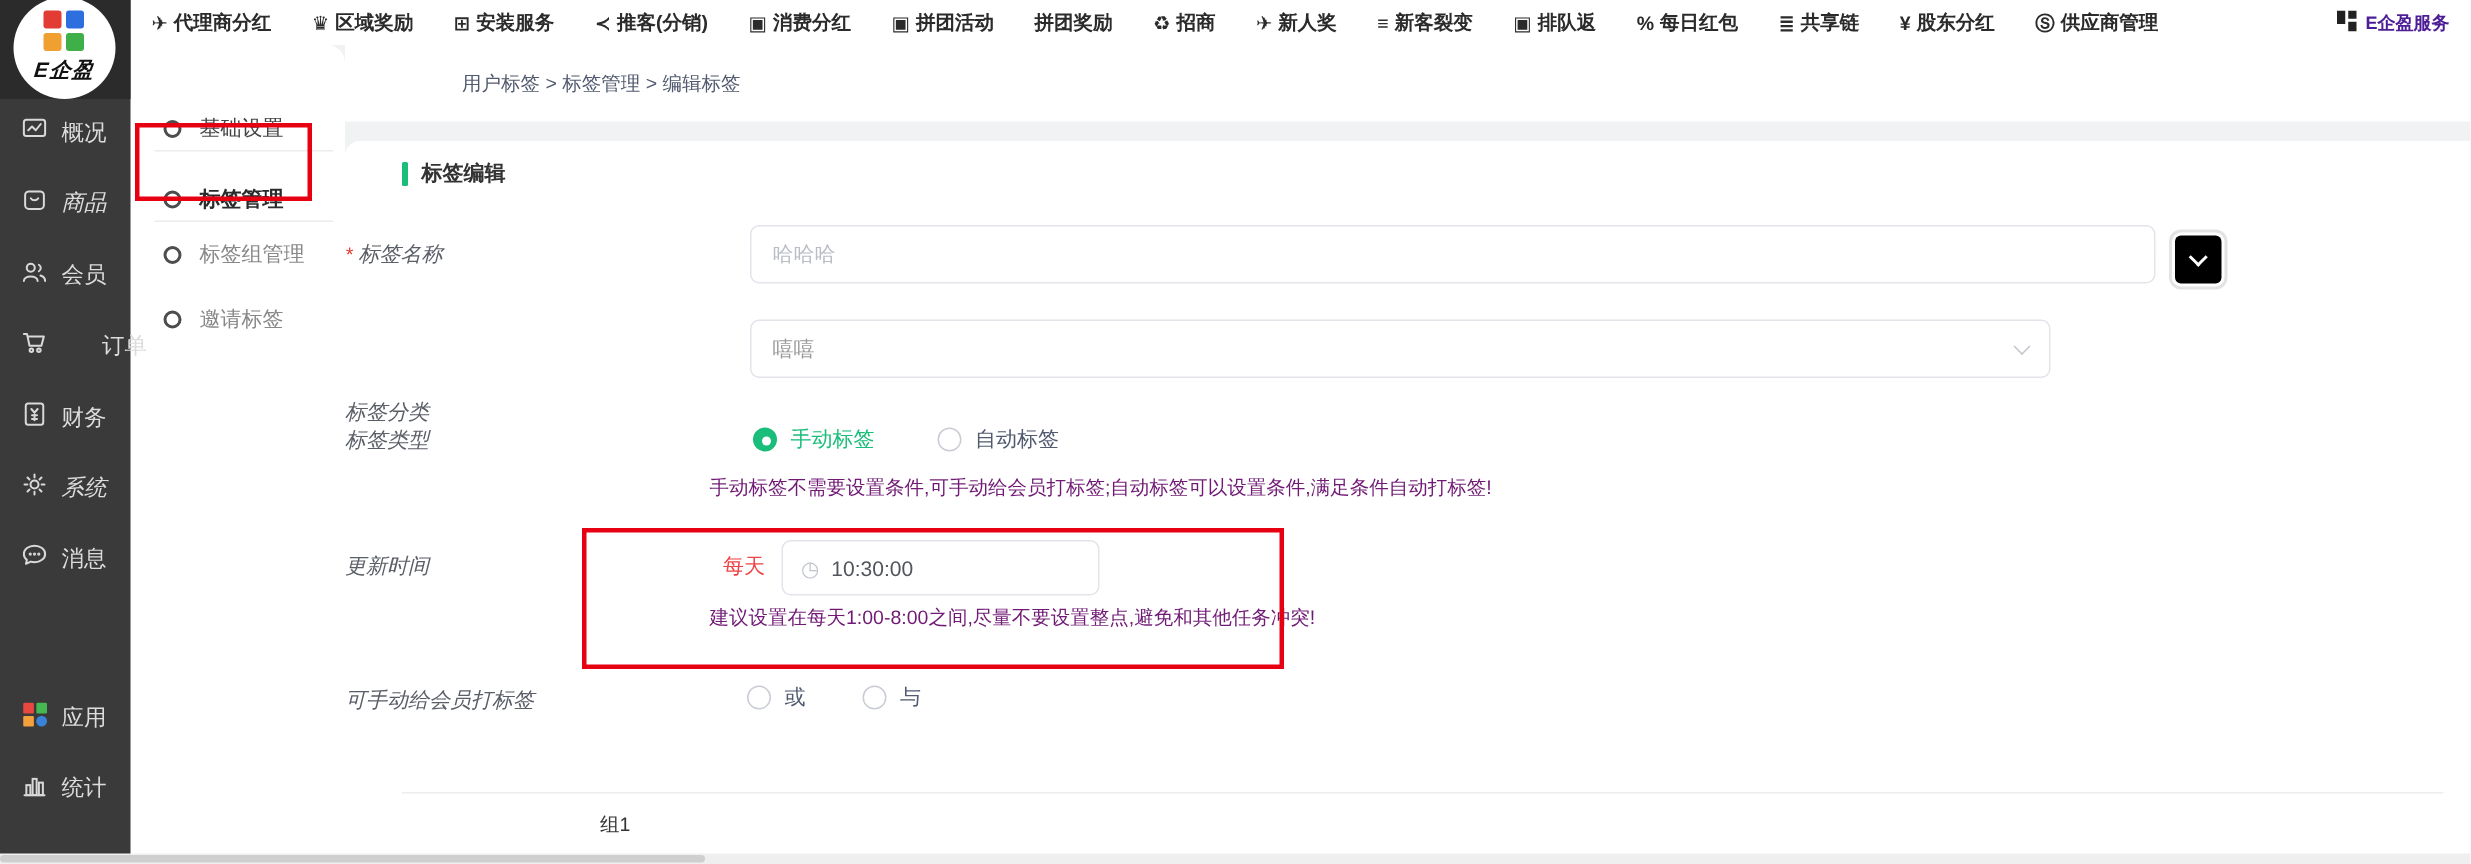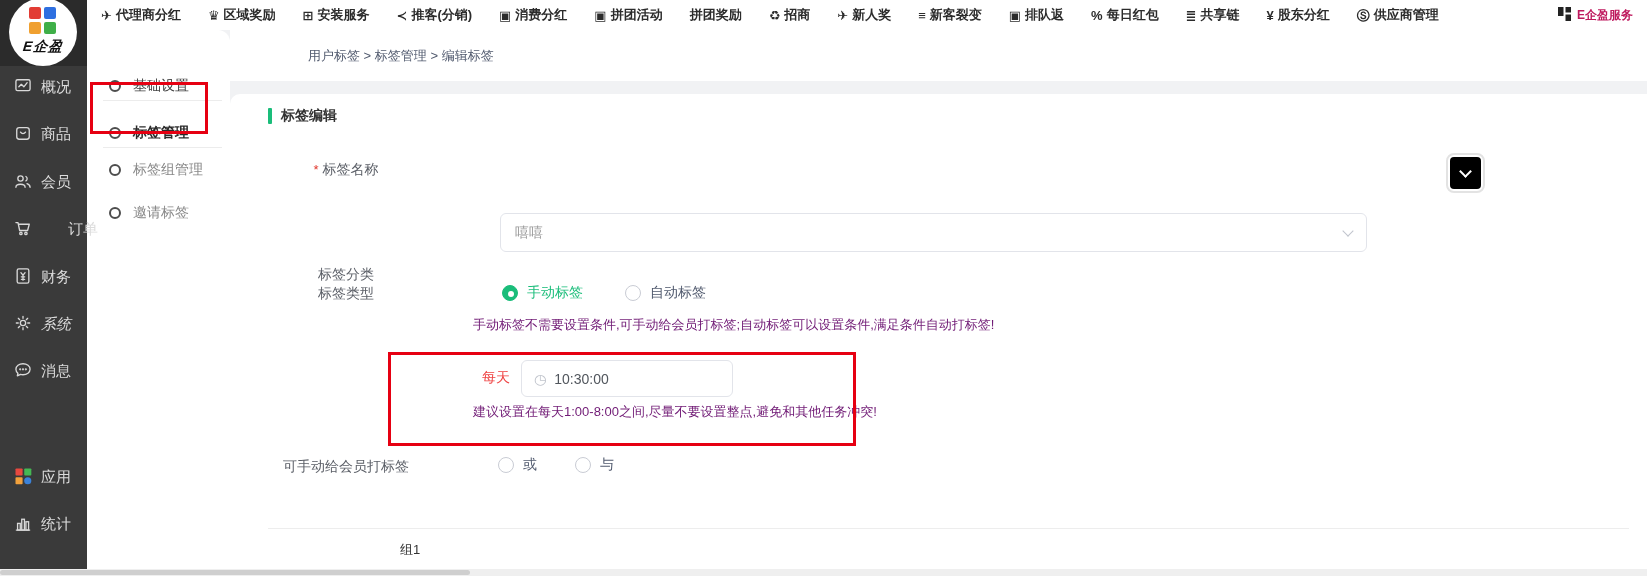--- a/index.html
+++ b/index.html
@@ -13,30 +13,30 @@
                background:#fff;z-index:6;overflow:hidden;}
   .logo-glyph{position:absolute;left:20px;top:9px;width:28px;height:28px;display:grid;
               grid-template-columns:12px 12px;grid-template-rows:12px 12px;gap:3px;}
   .logo-glyph i{display:block;border-radius:2px;}
   .lg-red{background:#e23c34;}.lg-blue{background:#2e6fe0;}.lg-orange{background:#f0a030;}.lg-green{background:#3faf48;}
   .logo-text{position:absolute;left:0;right:0;top:40px;text-align:center;font-size:14px;font-weight:bold;
              font-style:italic;color:#111;letter-spacing:1px;transform:skewX(-6deg);}
   .snav{position:absolute;left:13px;display:flex;align-items:center;gap:8px;color:#dcdcdc;
         font-size:15px;cursor:pointer;white-space:nowrap;}
   .snav svg{flex:0 0 auto;}
-  .s1{top:76px;}.s2{top:123px;}.s3{top:171px;}.s4{top:218px;gap:35px;}.s5{top:266px;}
+  .s1{top:76px;}.s2{top:123px;font-style:italic;}.s3{top:171px;}.s4{top:218px;gap:35px;}.s5{top:266px;}
   .s6{top:313px;font-style:italic;}.s7{top:360px;}.s8{top:466px;}.s9{top:513px;}
   
   .topbar{position:absolute;left:87px;top:0;right:0;height:30px;background:#fff;z-index:4;
           display:flex;align-items:center;padding-left:14px;box-sizing:border-box;}
   .tm-item{display:flex;align-items:center;gap:4px;margin-right:27px;font-size:13px;font-weight:bold;
            color:#2b2b2b;cursor:pointer;white-space:nowrap;}
   .tm-ic{font-size:13px;line-height:1;color:#2b2b2b;min-width:0;}
   .tm-right{margin-left:auto;margin-right:14px;display:flex;align-items:center;gap:5px;
-            font-size:12px;font-weight:bold;color:#be185d;cursor:pointer;white-space:nowrap;}
+            font-size:12px;font-weight:bold;color:#4c1d95;cursor:pointer;white-space:nowrap;}
   
   .subpanel{position:absolute;left:87px;top:30px;width:143px;height:546px;background:#fff;
             border-top-right-radius:12px;z-index:3;}
   .sub-item{position:absolute;left:22px;display:flex;align-items:center;gap:12px;font-size:14px;
             color:#888;cursor:pointer;white-space:nowrap;}
   .sub-item .ring{width:12px;height:12px;border-radius:50%;border:2.5px solid #4d4d4d;box-sizing:border-box;}
   .sub-item.dark{color:#444;}
   .sub-item.active{color:#2b2b2b;font-weight:bold;}
   .p1{top:47px;}.p2{top:94px;}.p3{top:131px;}.p4{top:174px;}
   .sub-divider{position:absolute;left:16px;right:8px;height:1px;background:#ececec;}
@@ -45,21 +45,21 @@
            z-index:8;pointer-events:none;}
   
   .main{position:absolute;left:230px;top:30px;right:0;bottom:0;}
   .breadcrumb-bar{position:absolute;left:0;top:0;right:0;height:51px;background:#fff;}
   .breadcrumb{position:absolute;left:40px;top:0;line-height:51px;font-size:13px;color:#515a6e;cursor:pointer;margin-left:38px;}
   .content-panel{position:absolute;left:0;top:64px;right:0;bottom:0;background:#fff;
                  border-top-left-radius:10px;overflow:hidden;}
   .sec-title{position:absolute;left:38px;top:13px;display:flex;align-items:center;gap:9px;}
   .sec-bar{width:4px;height:16px;background:#1abd7a;border-radius:1px;}
   .sec-text{font-size:14px;font-weight:bold;color:#333;}
-  .flabel{position:absolute;left:0;width:232px;text-align:center;font-size:14px;color:#5a5e66;white-space:nowrap;}
+  .flabel{position:absolute;left:0;width:232px;text-align:left;font-size:14px;color:#5a5e66;white-space:nowrap;font-style:italic;}
   .req{color:#e0362c;margin-right:4px;font-size:13px;}
   .txt-input{position:absolute;box-sizing:border-box;border:1px solid #e2e4ea;border-radius:6px;
              background:#fff;font-size:14px;padding:0 14px;outline:none;
              font-family:"Liberation Sans","DejaVu Sans",sans-serif;}
   .in-name{left:270px;top:56px;width:937px;height:39px;color:#b9bdc5;}
   .black-btn{position:absolute;left:1220px;top:63px;width:31px;height:32px;background:#000;border-radius:4px;
              outline:2px solid #e3e3e3;outline-offset:2px;cursor:pointer;display:flex;align-items:center;justify-content:center;}
   .chev{width:7px;height:7px;border-right:2px solid #fff;border-bottom:2px solid #fff;
         transform:rotate(45deg);margin-top:-4px;}
   .select{left:270px;top:119px;width:867px;height:39px;position:absolute;box-sizing:border-box;
@@ -283,40 +283,42 @@
 
   <div class="content-panel">
     <div class="sec-title">
       <span class="sec-bar"></span>
       <span class="sec-text">标签编辑</span>
     </div>
 
     <div class="flabel lab-name">
       <span class="req">*</span><span>标签名称</span>
     </div>
+    <input class="txt-input in-name" type="text" value="哈哈哈" style="">
     <div class="black-btn">
       <span class="chev"></span>
     </div>
 
     <div class="flabel lab-cat">标签分类</div>
     <div class="select">
       <span>嘻嘻</span>
       <span class="chev-g"></span>
     </div>
 
     <div class="flabel lab-type">标签类型</div>
     <div class="radio-row rr-type">
       <span class="radio on"></span>
       <span class="rlabel green">手动标签</span>
       <span class="radio opt-gap"></span>
       <span class="rlabel">自动标签</span>
     </div>
     <div class="help help1">手动标签不需要设置条件,可手动给会员打标签;自动标签可以设置条件,满足条件自动打标签!</div>
 
     <div class="redbox2"></div>
+    <div class="flabel lab-time">更新时间</div>
     <div class="meitian">每天</div>
     <div class="time-input">
       <span class="clock">◷</span>
       <span>10:30:00</span>
     </div>
     <div class="help help2">建议设置在每天1:00-8:00之间,尽量不要设置整点,避免和其他任务冲突!</div>
 
     <div class="flabel lab-cond">可手动给会员打标签</div>
     <div class="radio-row rr-cond">
       <span class="radio"></span>

